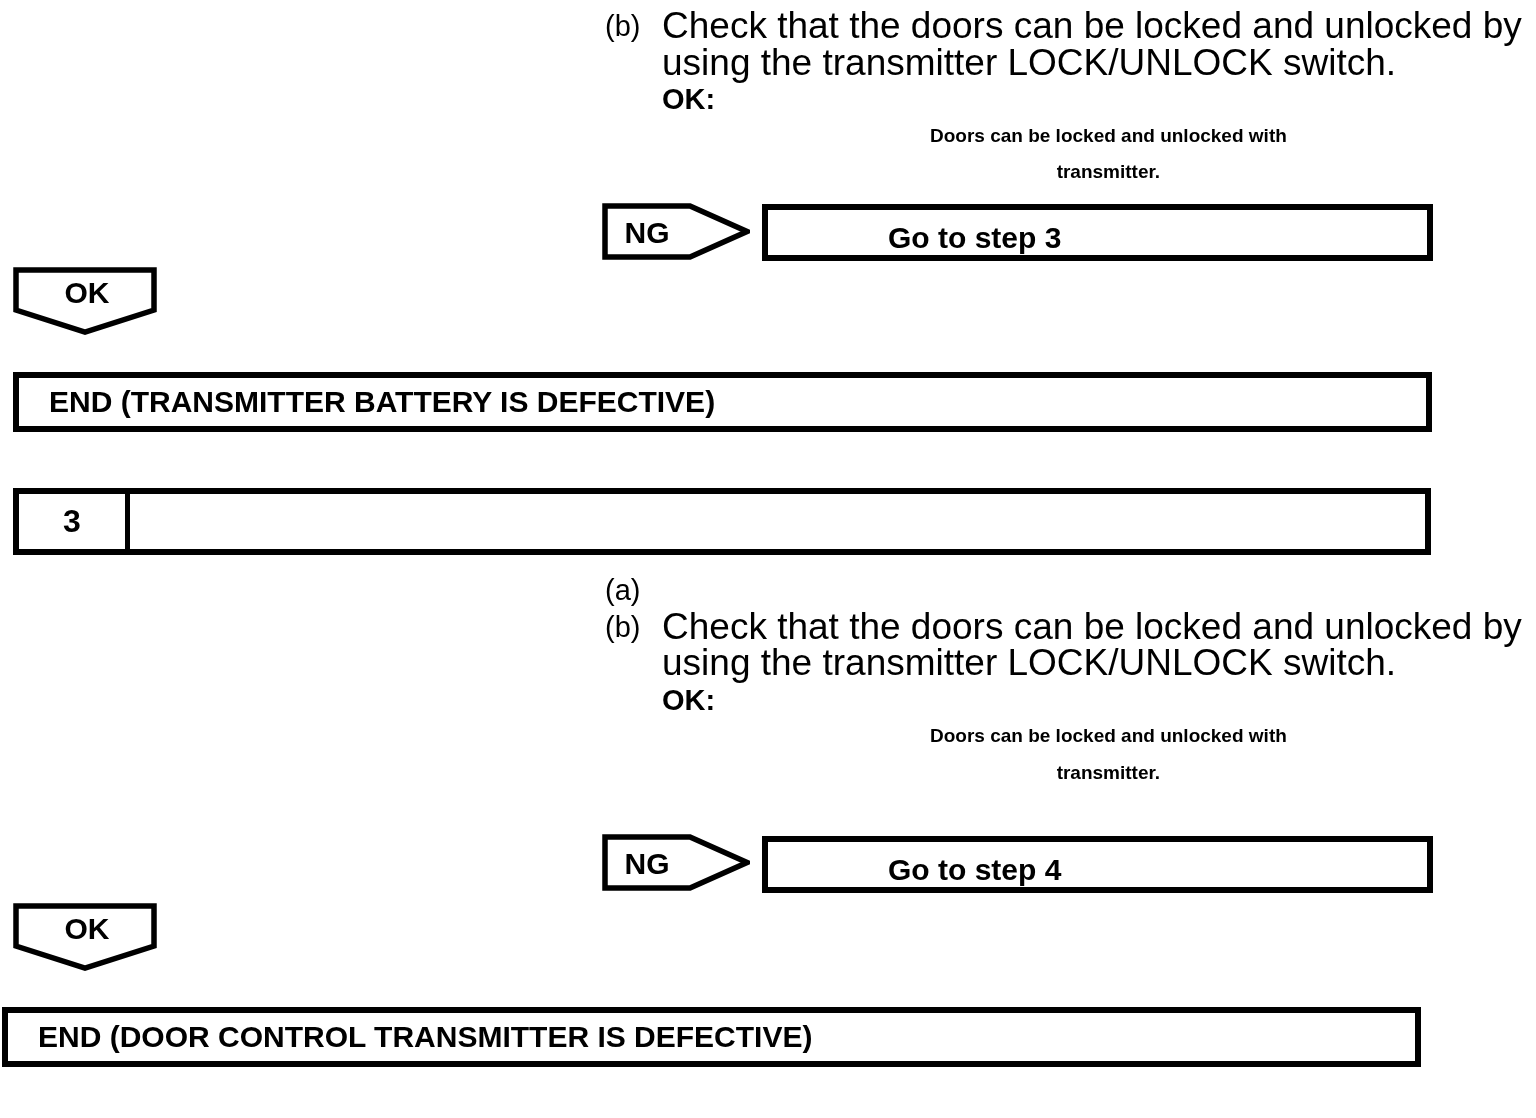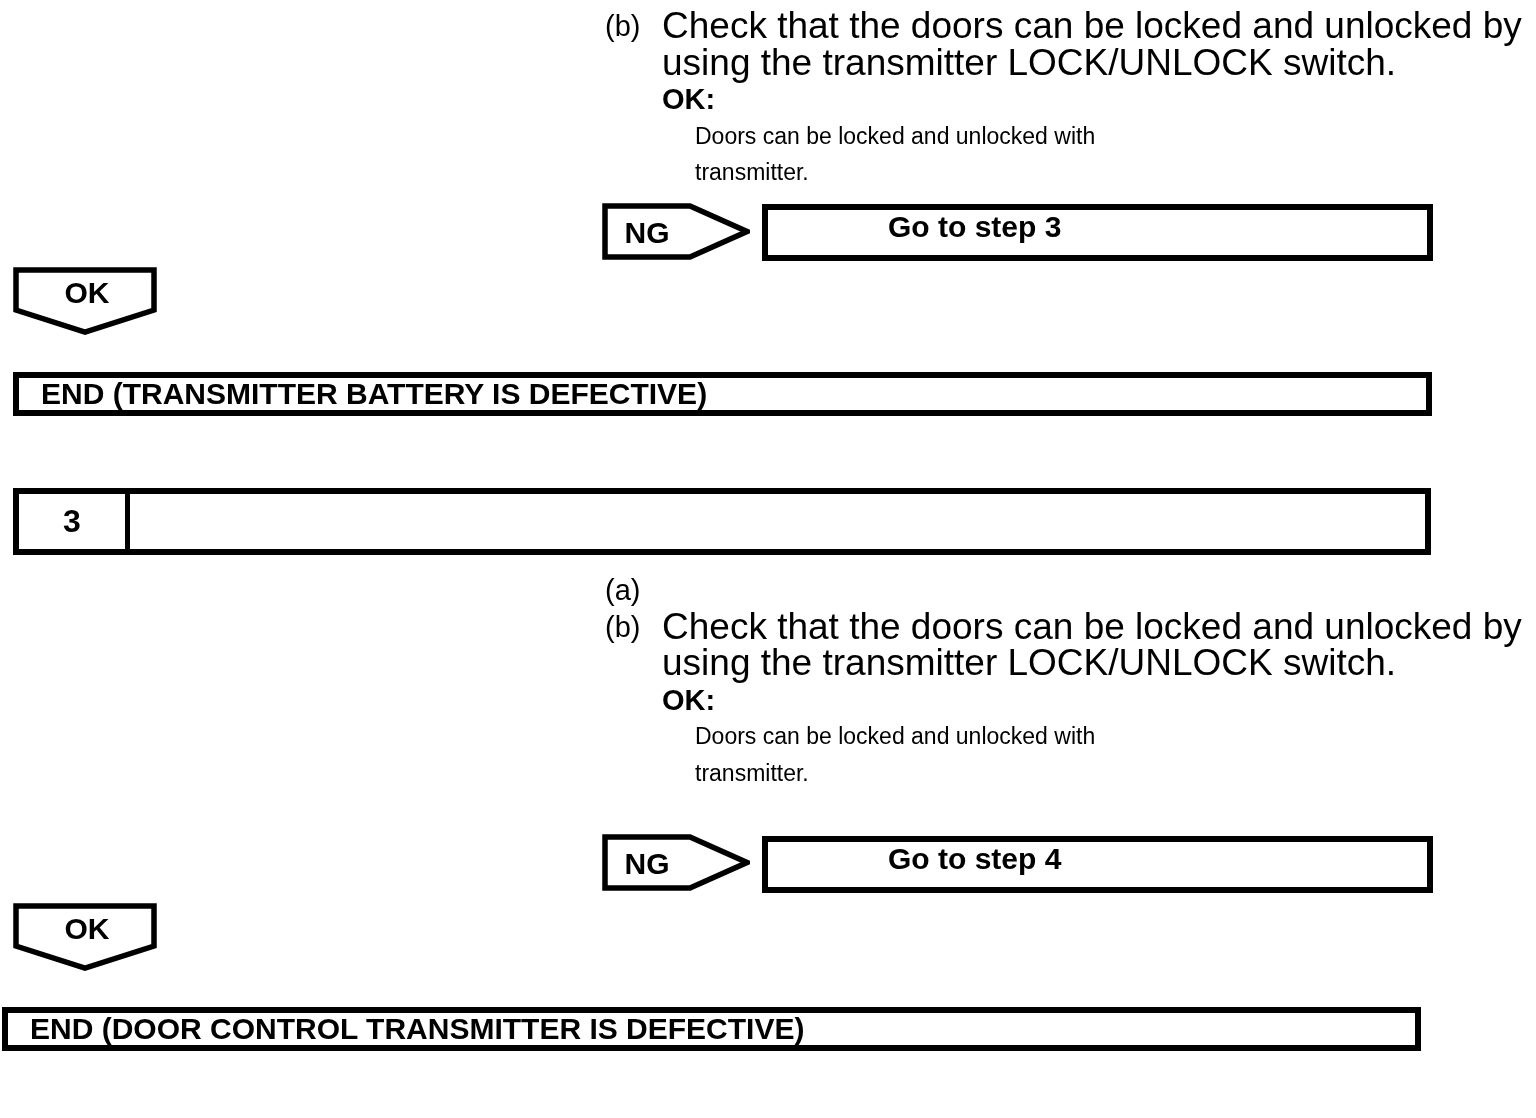--- a/index.html
+++ b/index.html
@@ -13,49 +13,49 @@
   }
   .abs { position: absolute; }
 
   
   .tblock { width: 820px; }
   .item { display: flex; }
   .ilabel { width: 57px; flex: none; font-size: 29px; line-height: 36.5px; }
   .itext { flex: 1; }
   .tline { font-size: 37px; line-height: 36.5px; white-space: nowrap; }
   .ok-head { font-size: 29px; line-height: 36.5px; font-weight: bold; }
-  .ok-line { font-size: 23px; line-height: 36.5px; font-weight: normal; margin-left: 33px; white-space: nowrap; }
+  .ok-line { font-size: 19px; line-height: 36.5px; font-weight: bold; margin-left: 33px; white-space: nowrap; text-align: center; }
 
   
   .flag-svg { display: block; }
   .flag-shape { fill: #ffffff; stroke: #000000; stroke-width: 5.5; stroke-linejoin: miter; }
   .flag-text {
     font-family: "Liberation Sans", sans-serif;
     font-size: 30px; font-weight: bold; fill: #000000;
   }
 
   
   .goto-box {
     box-sizing: border-box;
     width: 671px; height: 57px;
     border: 6px solid #000000;
     background: #ffffff;
-    display: flex; align-items: flex-start;
+    display: flex; align-items: flex-end;
     padding-left: 120px;
   }
   .goto-label { font-size: 30px; font-weight: bold; white-space: nowrap; }
 
   
   .end-box {
     box-sizing: border-box;
-    width: 1419px; height: 44px;
+    width: 1419px; height: 60px;
     border: 6px solid #000000;
     background: #ffffff;
     display: flex; align-items: center;
-    padding-left: 22px;
+    padding-left: 30px;
   }
   .end-label { font-size: 30px; font-weight: bold; white-space: nowrap; }
 
   
   .step-box {
     box-sizing: border-box;
     width: 1418px; height: 67px;
     border: 6px solid #000000;
     background: #ffffff;
     display: flex; align-items: stretch;

